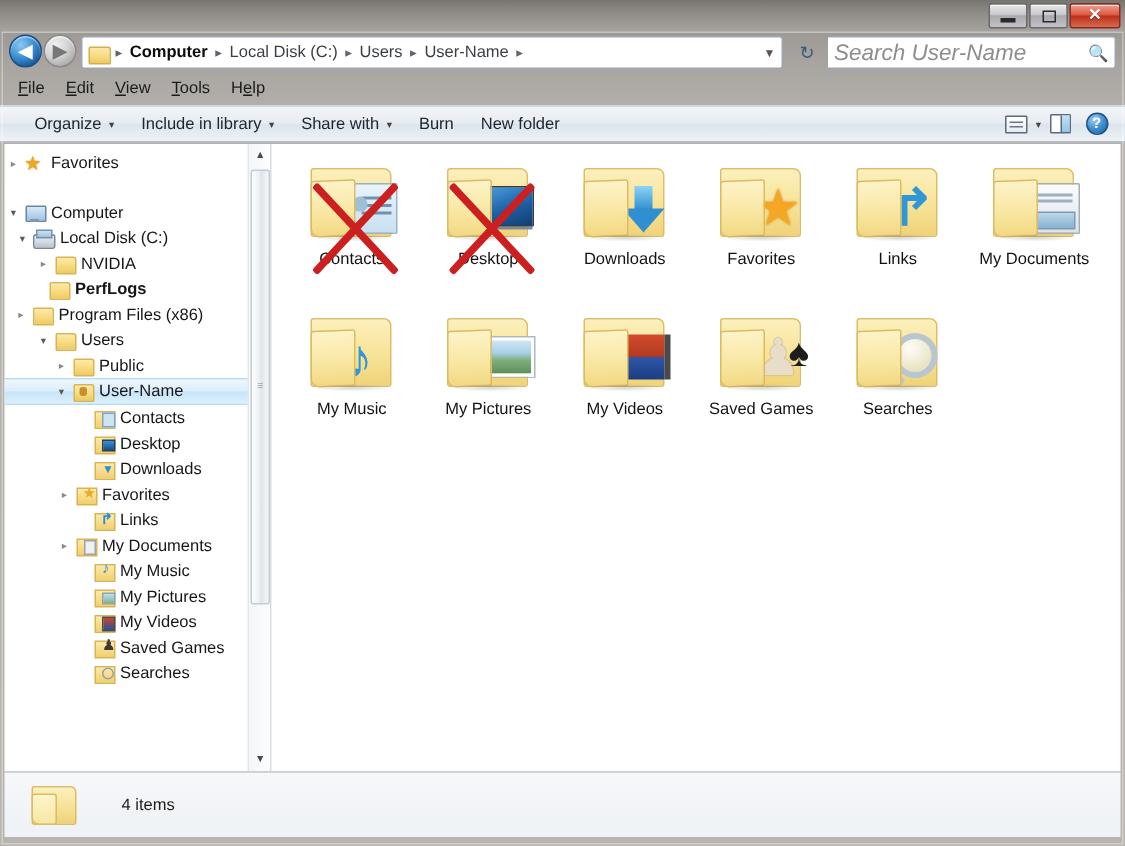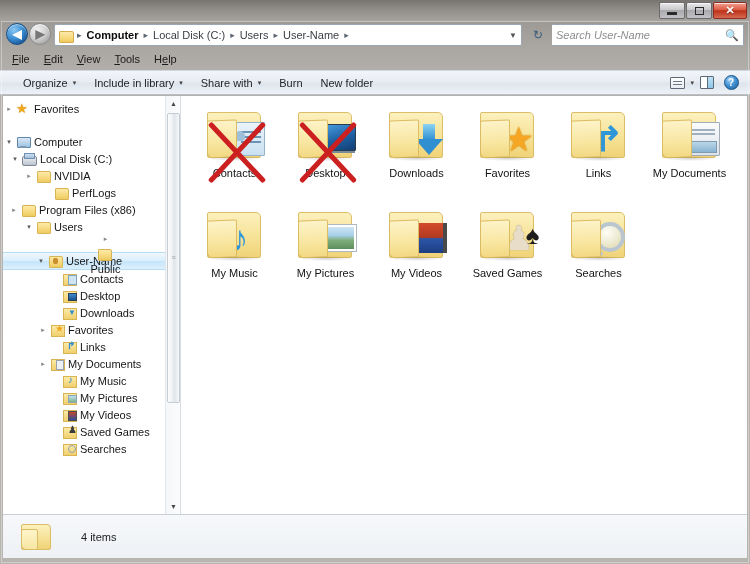--- a/index.html
+++ b/index.html
@@ -97,21 +97,21 @@
   #refreshbtn {
     position:absolute; left:528px; top:3px; width:20px; height:20px;
     display:flex; align-items:center; justify-content:center;
     font-size:12px; color:#3a5a7a;
   }
   #searchbox {
     position:absolute; left:552px; top:2px; width:192px; height:22px;
     background:#fff; border:1px solid #9ba7b4; border-left:none; border-radius:0 2px 2px 0;
     display:flex; align-items:center; padding:0 4px;
   }
-  #searchbox .ph { font-size:11px; color:#8d8d8d; font-style:italic; }
+  #searchbox .ph { font-size:15px; color:#8d8d8d; font-style:italic; }
   #searchbox .mag { margin-left:auto; font-size:11px; color:#3f6fa3; }
 
   
   #menubar {
     position:absolute; left:0; top:50px; width:750px; height:18px;
     display:flex; align-items:center; padding-left:12px; gap:14px;
   }
   .menuitem { font-size:11px; color:#1b1b1b; cursor:default; }
   .menuitem u { text-decoration:underline; }
 
@@ -481,36 +481,36 @@
           <div class="navrow" style="padding-left: 6px;">
             <span class="twisty open">▾</span>
             <span class="nicon f-disk"></span>
             <span class="navlabel">Local Disk (C:)</span>
           </div>
           <div class="navrow" style="padding-left: 20px;">
             <span class="twisty">▸</span>
             <span class="nicon f-folder"></span>
             <span class="navlabel">NVIDIA</span>
           </div>
-          <div class="navrow" style="padding-left: 38px;">
+          <div class="navrow" style="padding-left: 16px; font-weight: bold;">
             <span class="twisty"></span>
             <span class="nicon f-folder"></span>
             <span class="navlabel">PerfLogs</span>
           </div>
           <div class="navrow" style="padding-left: 5px;">
             <span class="twisty">▸</span>
             <span class="nicon f-folder"></span>
             <span class="navlabel">Program Files (x86)</span>
           </div>
           <div class="navrow" style="padding-left: 20px;">
             <span class="twisty open">▾</span>
             <span class="nicon f-folder"></span>
             <span class="navlabel">Users</span>
           </div>
-          <div class="navrow" style="padding-left: 32px; flex-direction: column;">
+          <div class="navrow" style="padding-left: 32px;">
             <span class="twisty">▸</span>
             <span class="nicon f-folder"></span>
             <span class="navlabel">Public</span>
           </div>
           <div class="navrow sel" style="padding-left: 32px;">
             <span class="twisty open">▾</span>
             <span class="nicon f-user"></span>
             <span class="navlabel">User-Name</span>
           </div>
           <div class="navrow" style="padding-left: 46px;">

